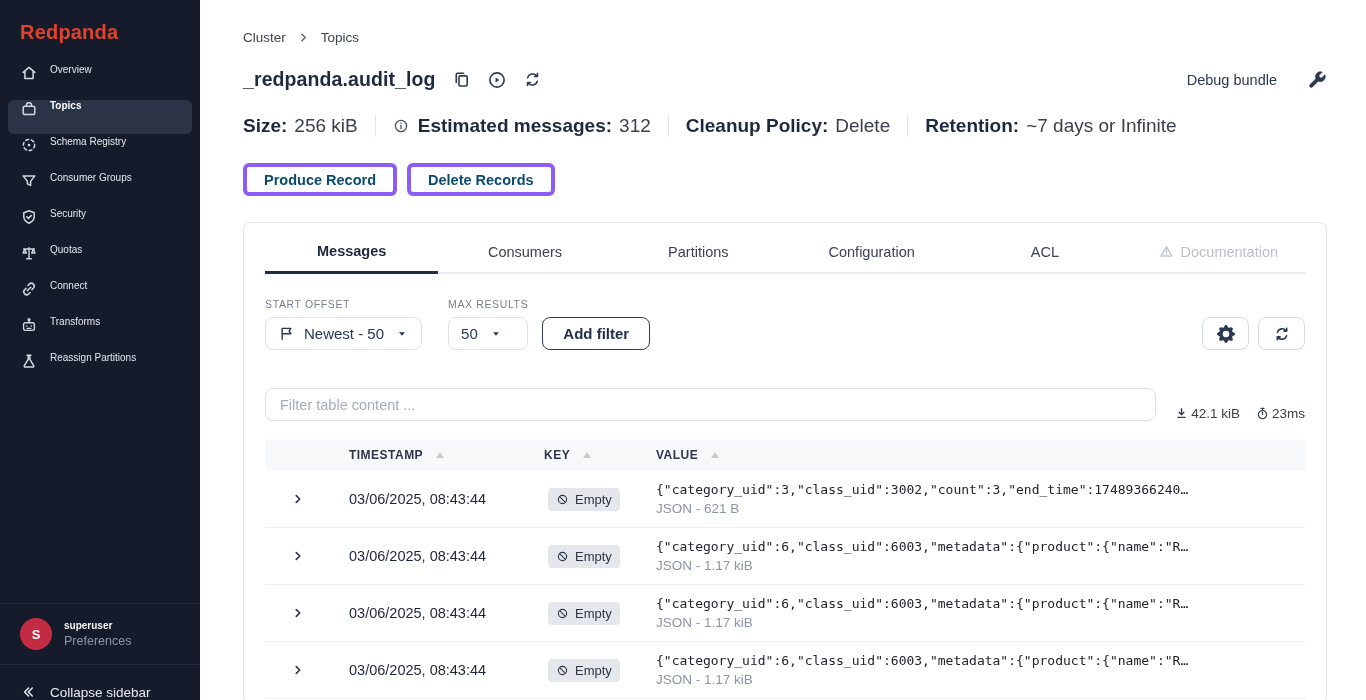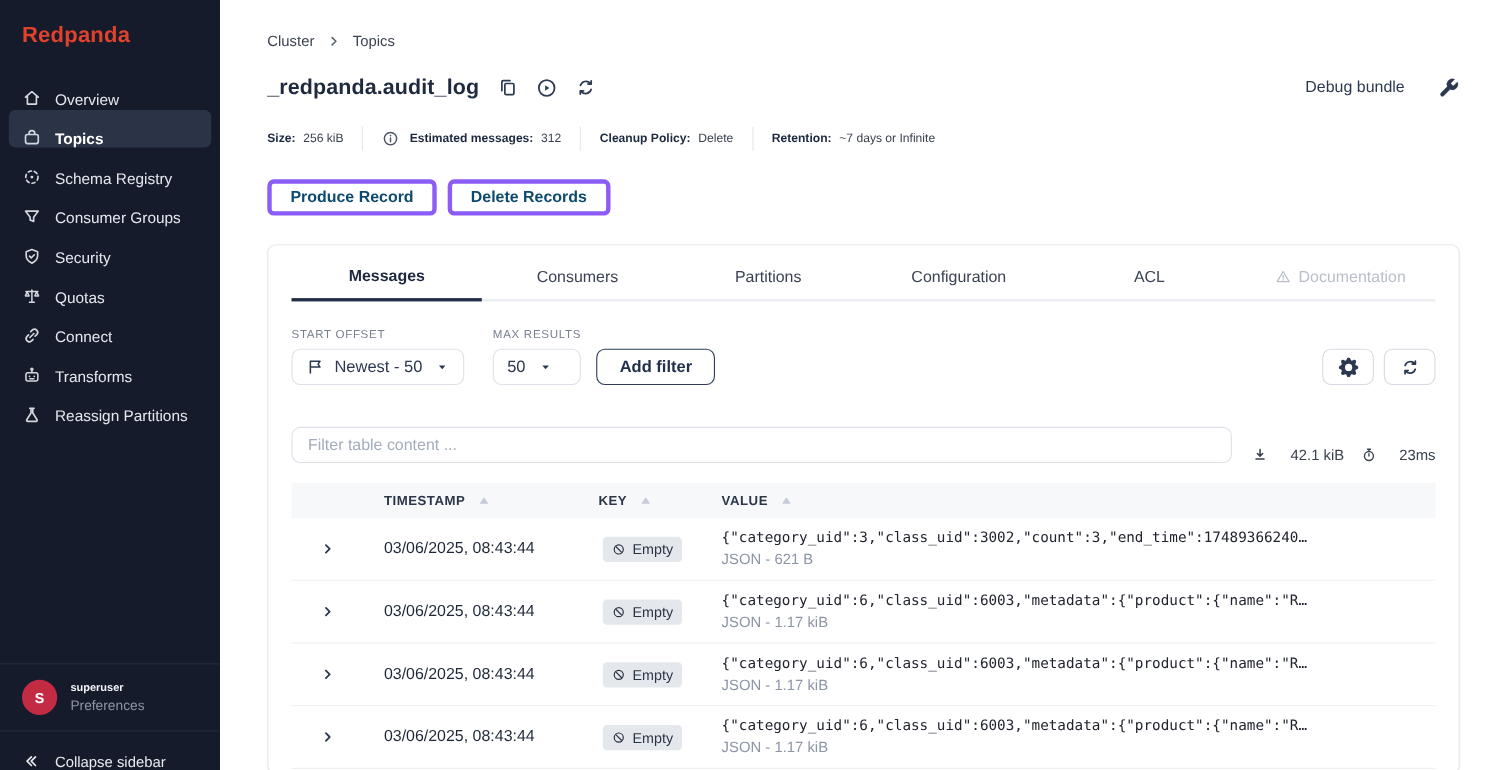--- a/index.html
+++ b/index.html
@@ -6,22 +6,22 @@
   html,body { width:1366px; height:700px; overflow:hidden; background:#fff;
     font-family:"Liberation Sans", sans-serif; -webkit-font-smoothing:antialiased; }
   .app { display:flex; width:1366px; height:604px; }
 
   
   .sidebar { width:200px; min-width:200px; height:700px; background:#151B2A;
     display:flex; flex-direction:column; color:#E8EAEF; }
   .logo { height:64px; display:flex; align-items:center; padding:0 20px;
     color:#E1422B; font-size:20px; font-weight:800; letter-spacing:.2px; cursor:pointer; }
   .nav { display:flex; flex-direction:column; }
-  .nav-item { height:34px; margin:0 8px 2px; padding:0 12px; display:flex; align-items:flex-end;
-    gap:12px; border-radius:6px; font-size:14px; color:#E4E7EE; cursor:pointer; }
+  .nav-item { height:34px; margin:0 8px 2px; padding:0 12px; display:flex; align-items:flex-start;
+    gap:12px; border-radius:6px; font-size:10px; color:#E4E7EE; cursor:pointer; }
   .nav-item .nav-ic { display:inline-flex; color:#D3D8E0; }
   .nav-item.active { background:#2B3347; font-weight:700; color:#FFFFFF; }
   .sidebar-bottom { margin-top:auto; }
   .sb-divider { border-top:1px solid #242B3C; }
   .user-block { display:flex; align-items:center; gap:12px; padding:14px 20px; cursor:pointer; }
   .avatar { width:32px; height:32px; border-radius:50%; background:#C32B43; color:#fff;
     display:flex; align-items:center; justify-content:center; font-size:13px; font-weight:700; }
   .user-name { font-size:10px; font-weight:700; color:#F2F4F7; }
   .user-pref { font-size:12.5px; color:#8D94A6; margin-top:3px; cursor:pointer; }
   .collapse-row { display:flex; align-items:center; gap:14px; padding:19px 20px 0;
@@ -35,21 +35,21 @@
   .crumb { cursor:pointer; }
   .crumb-sep { display:inline-flex; color:#59627200; color:#596272; }
 
   .title-row { margin-top:23px; display:flex; align-items:center; }
   .page-title { font-size:19.5px; font-weight:800; color:#1F2A40; letter-spacing:.1px; }
   .title-ic { display:inline-flex; color:#2C3A54; margin-left:16px; cursor:pointer; }
   .debug-group { margin-left:auto; display:flex; align-items:center; }
   .debug-label { font-size:14.5px; font-weight:400; color:#2B3950; cursor:pointer; }
   .wrench { display:inline-flex; color:#2B3950; margin-left:30px; cursor:pointer; }
 
-  .stats-row { margin-top:24px; display:flex; align-items:center; font-size:11px; color:#39414F; }
+  .stats-row { margin-top:24px; display:flex; align-items:center; font-size:19px; color:#39414F; }
   .stat { display:flex; align-items:center; gap:7px; }
   .stat b { color:#1D2940; font-weight:700; }
   .stat-divider { width:1px; height:22px; background:#E4E7EC; margin:0 17px; }
   .info-ic { display:inline-flex; color:#4B5565; margin-right:2px; }
 
   .btn-row { margin-top:26px; display:flex; gap:10px; }
   .btn-outline { height:33px; padding:0 17px; background:#fff; border:4px solid #8b5cf6;
     border-radius:6px; font-family:"Liberation Sans",sans-serif; font-size:14.5px; font-weight:700;
     color:#0c4a6e; cursor:pointer; display:inline-flex; align-items:center; }
 
@@ -78,21 +78,21 @@
   .filters-spacer { margin-left:auto; display:flex; gap:9px; }
   .icon-btn { width:47px; height:33px; border:1px solid #D6DBE3; border-radius:8px; background:#fff;
     display:flex; align-items:center; justify-content:center; color:#2B3850; cursor:pointer; }
 
   .search-row { margin:38px 21px 0; display:flex; align-items:flex-end; gap:18px; }
   .filter-input { flex:1; height:33px; border:1px solid #DDE2EA; border-radius:8px;
     padding:0 14px; font-family:"Liberation Sans",sans-serif; font-size:14.5px; color:#2B3443;
     outline:none; }
   .filter-input::placeholder { color:#A4ADBC; }
   .meta-stats { display:flex; align-items:center; gap:15px; font-size:13.5px; color:#39414F; }
-  .meta-item { display:flex; align-items:center; gap:20px; }
+  .meta-item { display:flex; align-items:center; gap:2px; }
   .meta-item .ic { display:inline-flex; color:#39414F; }
 
   
   .table { margin:18px 21px 0; }
   .t-head { display:grid; grid-template-columns:84px 195px 112px 1fr; height:32px;
     background:#F7F8FA; align-items:center; }
   .th { display:flex; align-items:center; font-size:12px; font-weight:700; color:#2C3648;
     letter-spacing:.04em; cursor:pointer; }
   .sort { width:0; height:0; border-left:4.5px solid transparent; border-right:4.5px solid transparent;
     border-bottom:6px solid #C6CCD6; margin-left:13px; }

